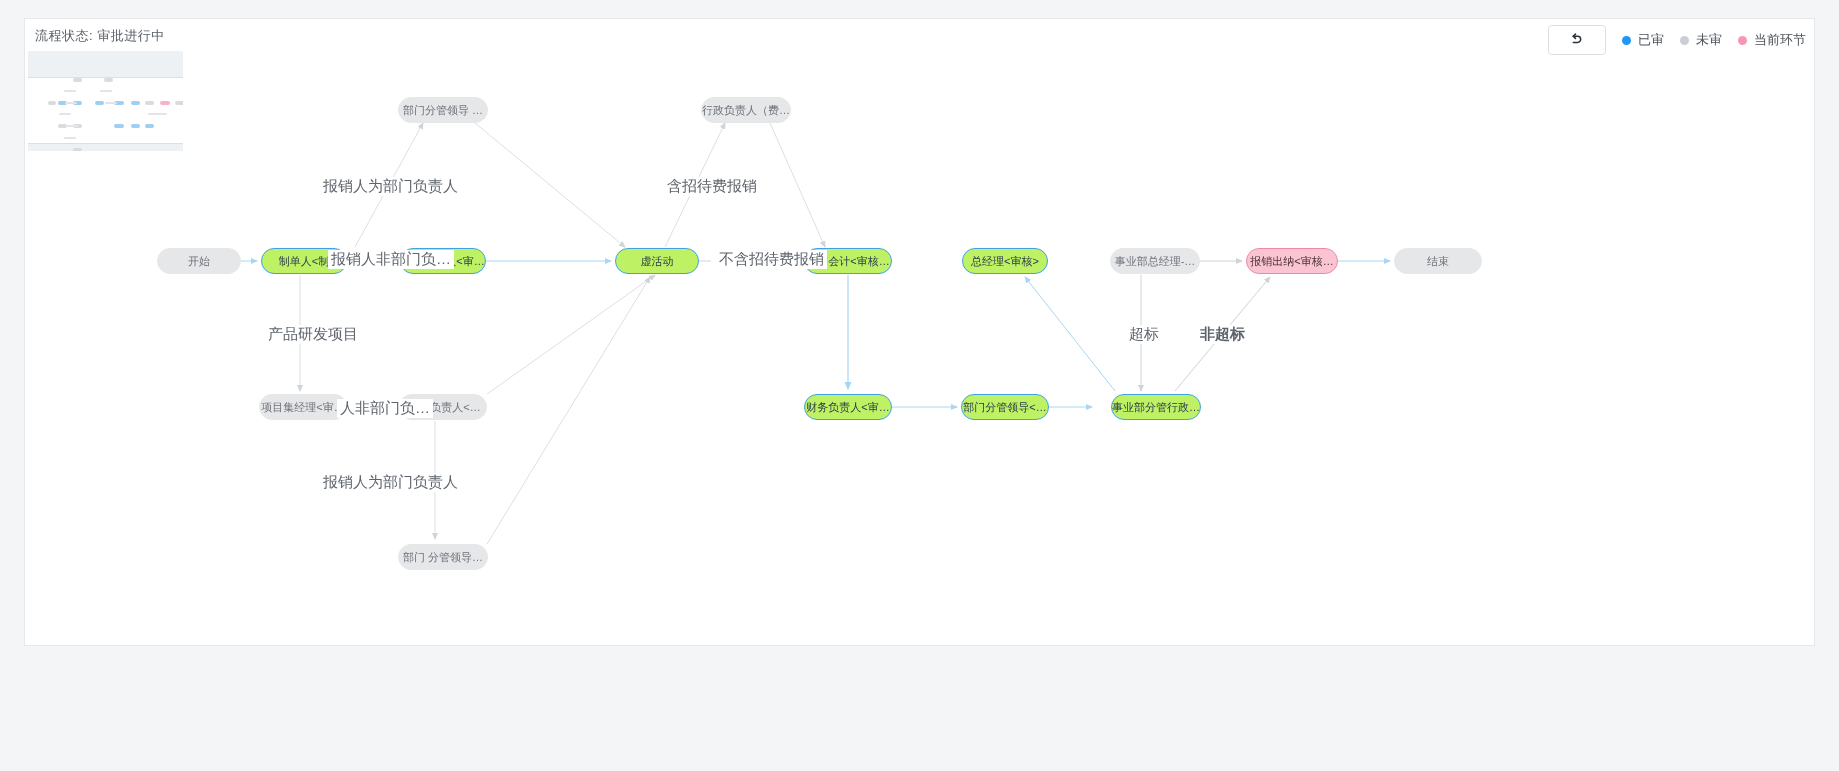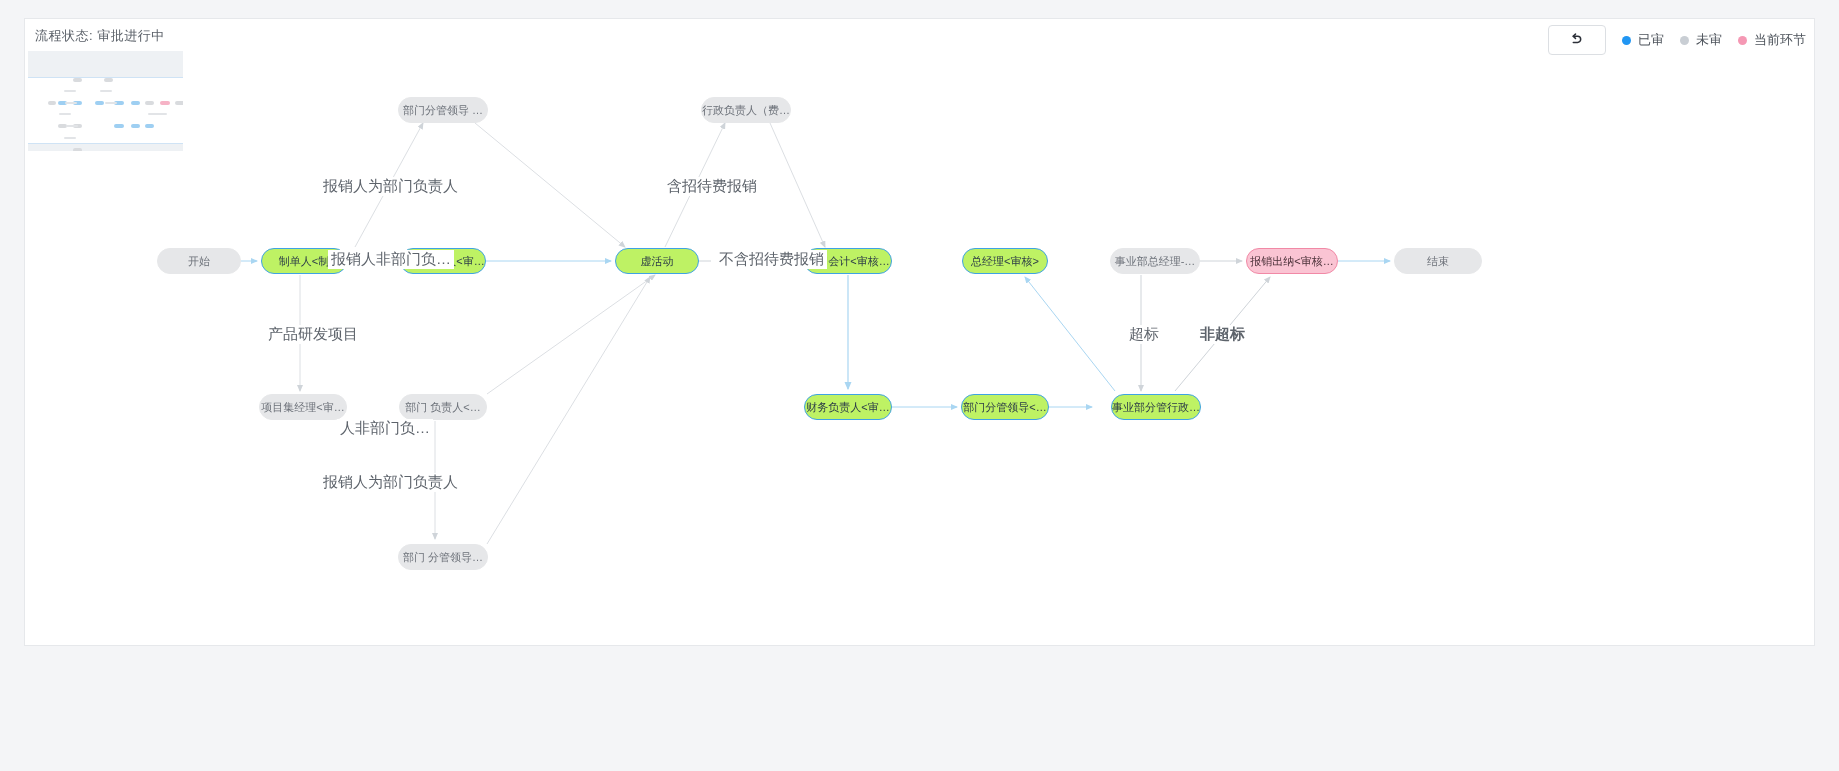--- a/index.html
+++ b/index.html
@@ -220,20 +220,20 @@
         <div class="node blue" style="left: 936px; top: 375px; width: 88px;">部门分管领导&lt;…</div>
         <div class="node blue" style="left: 1071px; top: 375px; width: 90px; margin-left: 15px;">事业部分管行政…</div>
         <div class="node gray" style="left: 373px; top: 525px; width: 90px;">部门 分管领导…</div>
       </div>
     <div id="label-layer">
         <div class="edge-label" style="left: 295px; top: 158px;">报销人为部门负责人</div>
         <div class="edge-label" style="left: 639px; top: 158px;">含招待费报销</div>
         <div class="edge-label" style="left: 691px; top: 231px;">不含招待费报销</div>
         <div class="edge-label" style="left: 240px; top: 306px;">产品研发项目</div>
         <div class="edge-label" style="left: 303px; top: 231px;">报销人非部门负…</div>
-        <div class="edge-label" style="left: 312px; top: 400px;">人非部门负…</div>
+        <div class="edge-label" style="left: 312px; top: 380px;">人非部门负…</div>
         <div class="edge-label" style="left: 1101px; top: 306px;">超标</div>
         <div class="edge-label" style="left: 1172px; top: 306px; font-weight: bold;">非超标</div>
         <div class="edge-label" style="left: 295px; top: 454px;">报销人为部门负责人</div>
       </div>
   </div>
 
 </div>
 
 </body></html>

